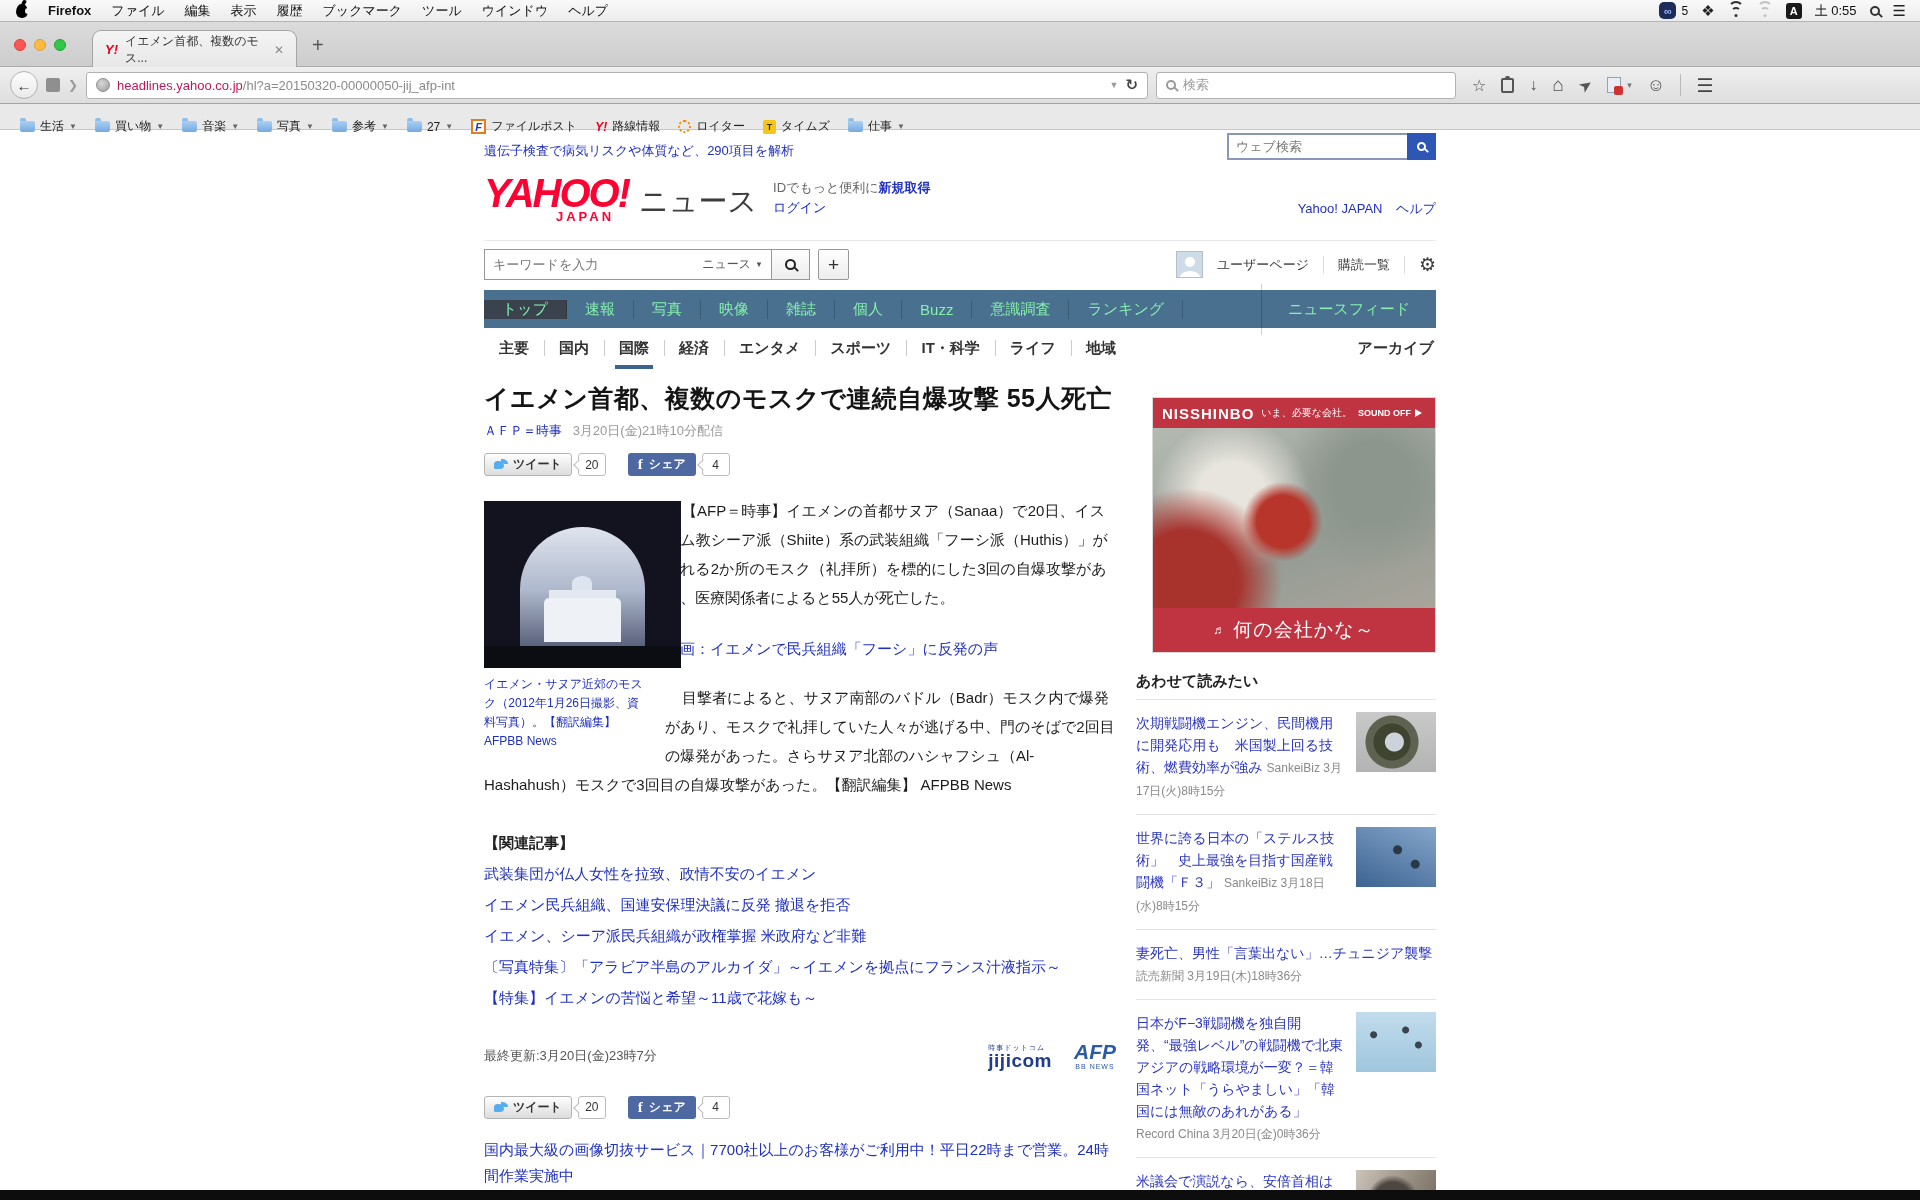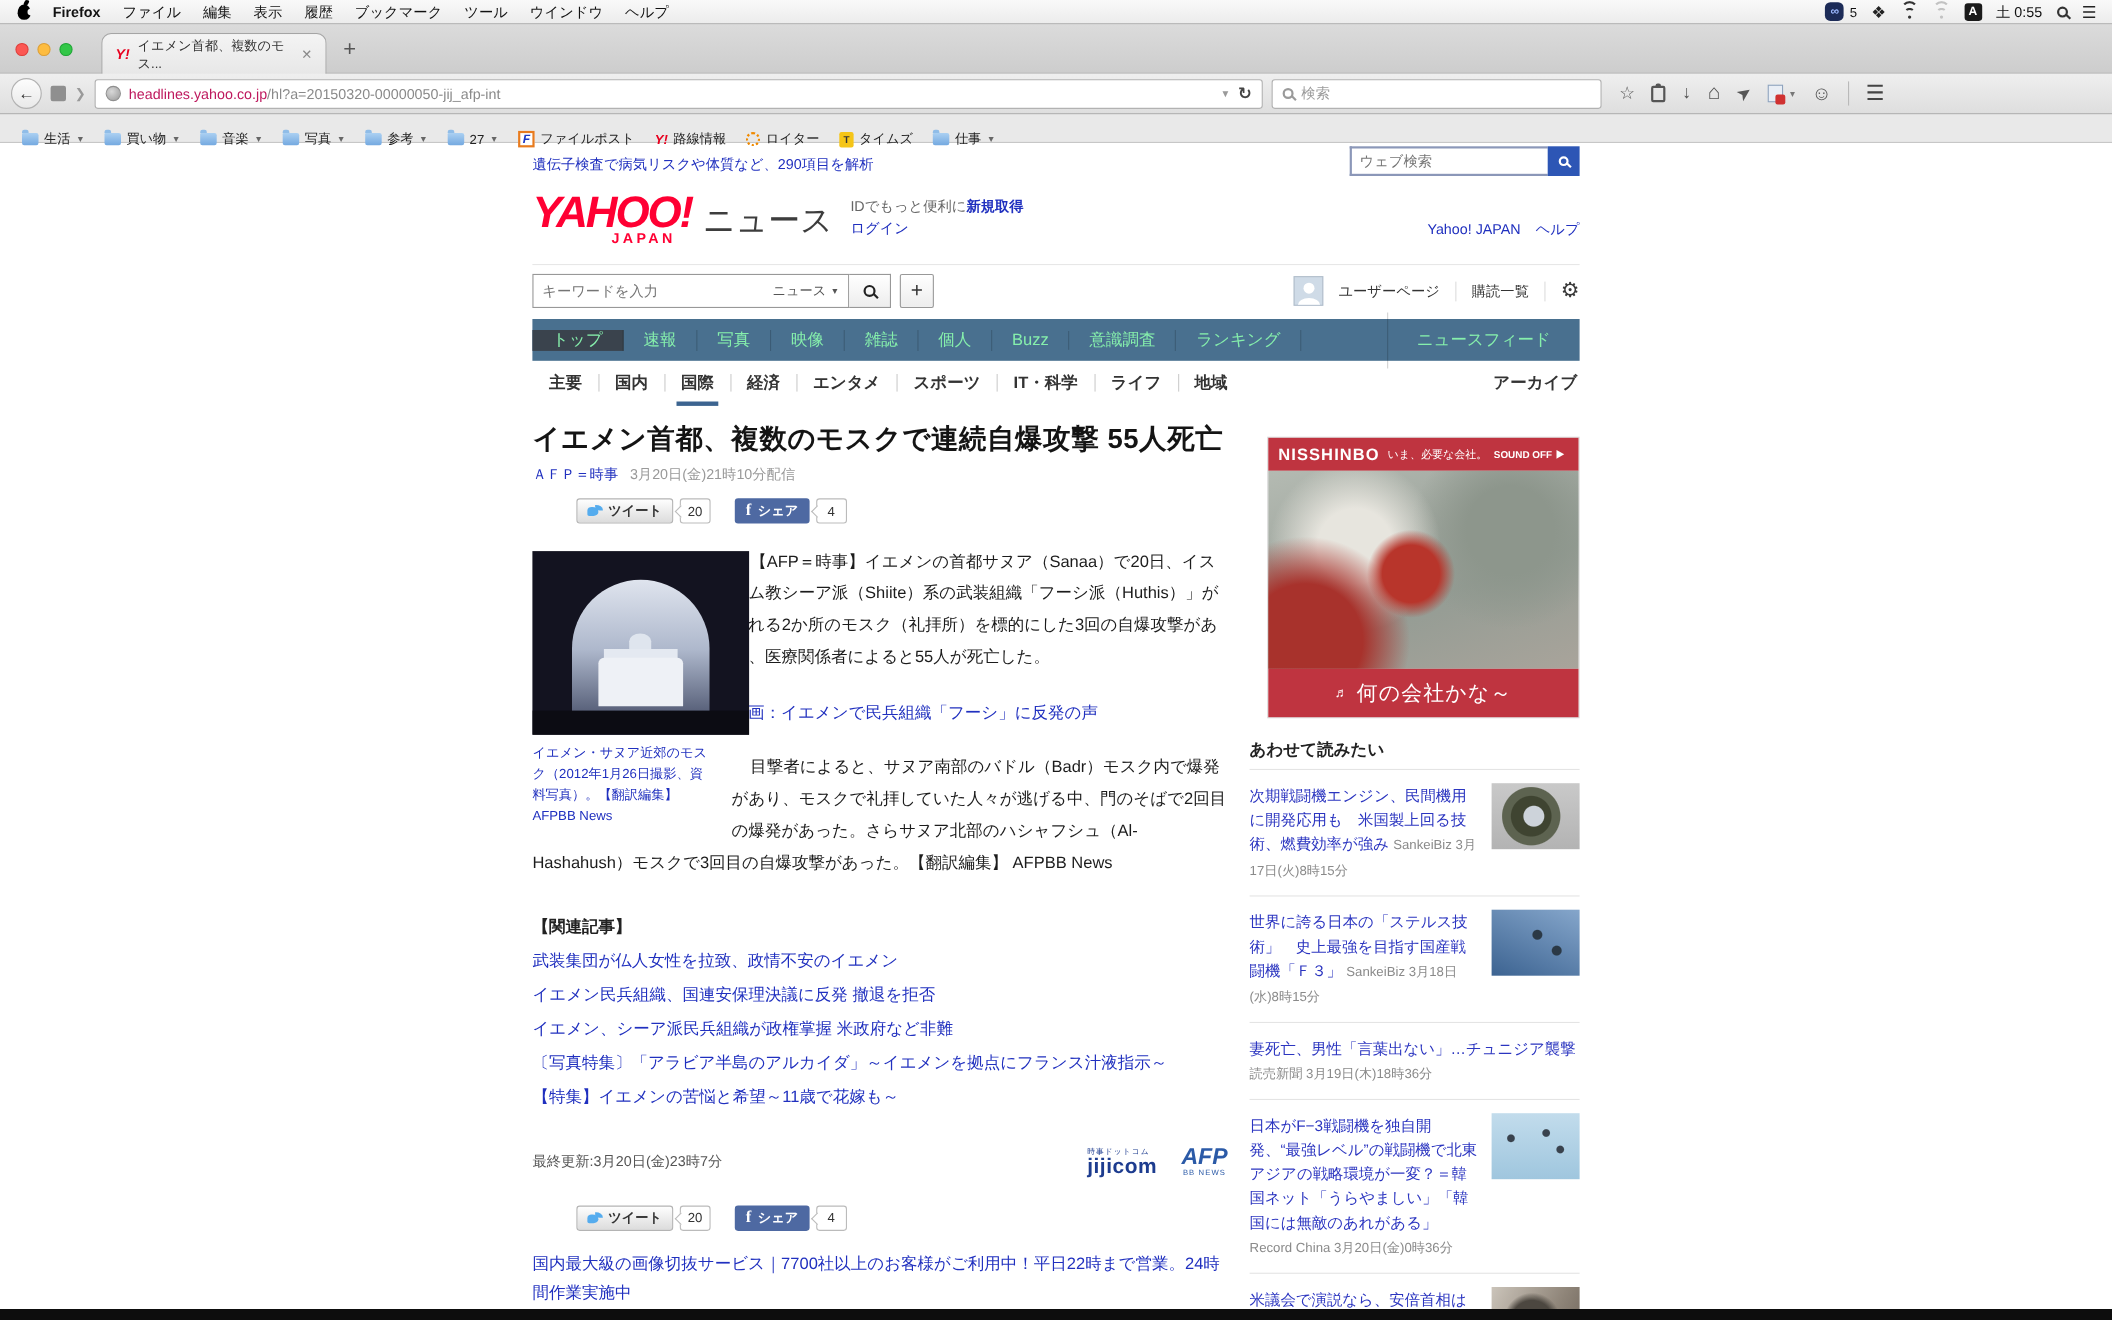--- a/index.html
+++ b/index.html
@@ -167,21 +167,21 @@
 .side-col { position:absolute; top:15px; right:0; width:300px; }
 
 .article-title { font-size:25px; font-weight:bold; color:#141414; margin:13px 0 7px; letter-spacing:0.5px;}
 .byline { font-size:13px; }
 .byline .src { color:#2030bf; }
 .byline .bdate { color:#999; margin-left:7px; }
 
 .social { display:flex; align-items:center; margin:13px 0 20px; }
 .tw-btn { display:flex; align-items:center; gap:5px; height:23px; padding:0 9px;
   border:1px solid #b4b4b4; border-radius:3px; background:linear-gradient(#fefefe,#dcdcdc);
-  font-size:12px; color:#333; font-weight:bold;margin-left:40px; }
+  font-size:12px; color:#333; font-weight:bold; }
 .bird { width:14px; height:11px; position:relative; }
 .bird::before { content:''; position:absolute; width:10px; height:8px; background:#55acee;
   border-radius:50% 70% 55% 20%; left:0; top:2px; }
 .bird::after { content:''; position:absolute; width:7px; height:5px; background:#55acee;
   border-radius:0 90% 0 60%; right:0; top:0; }
 .count { height:23px; min-width:28px; border:1px solid #bbb; border-radius:3px; background:#fff;
   display:flex; align-items:center; justify-content:center; font-size:12px; color:#333;
   position:relative; margin-left:6px; padding:0 5px; }
 .count::before { content:''; position:absolute; left:-4px; top:7px; width:7px; height:7px;
   background:#fff; border-left:1px solid #bbb; border-bottom:1px solid #bbb; transform:rotate(45deg); }

